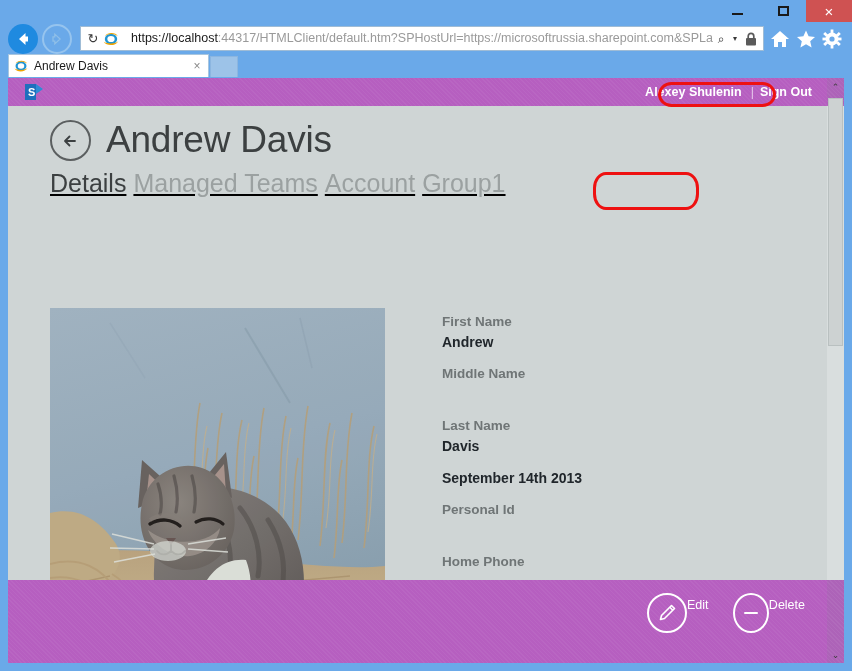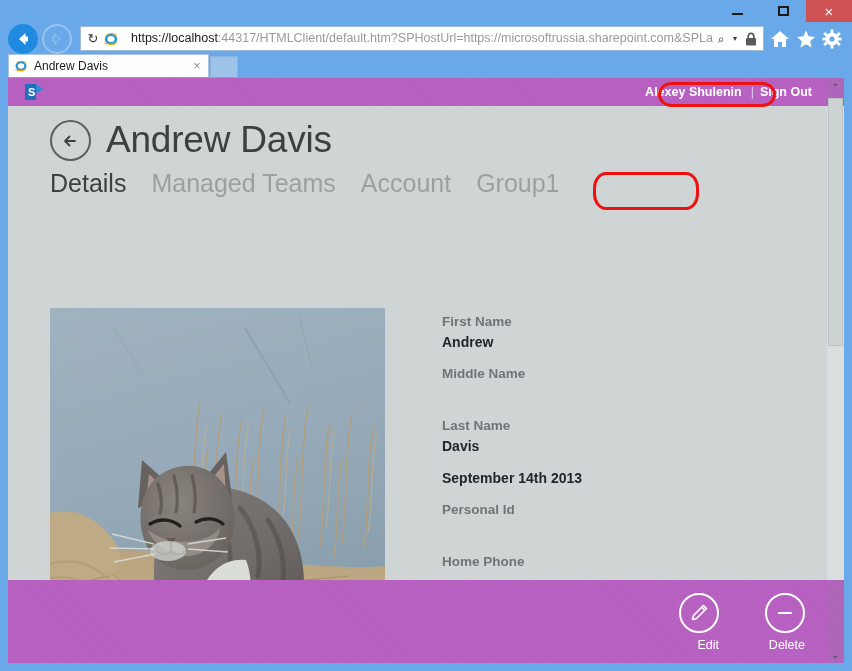--- a/index.html
+++ b/index.html
@@ -236,21 +236,22 @@
     margin-left: 15px;
     font-size: 37px;
     font-weight: 300;
     color: #3c4041;
     line-height: 1.05;
     letter-spacing: -0.2px;
   }
   #tabs-row {
     display: flex; align-items: flex-end;
     padding: 7px 0 0 42px;
-    gap: 25px;
+    gap: 7px;
+    text-decoration: underline;
   }
   .page-tab {
     font-size: 25px;
     font-weight: 300;
     color: #9ba1a1;
     line-height: 1.2;
     white-space: nowrap;
   }
   .page-tab.active { color: #3c4041; }
 
@@ -334,22 +335,22 @@
     width: 819px; height: 83px;
     background: #b65fc0;
     background-image:
       repeating-linear-gradient(45deg,
         rgba(255,255,255,.045) 0 1px, rgba(0,0,0,0) 1px 3px);
   }
   .appbar-cmd {
     position: absolute;
     top: 13px;
     width: 72px;
-    display: flex; flex-direction: column;
-    align-items: flex-end;
+    display: flex; flex-direction: row;
+    align-items: flex-start;
   }
   #cmd-edit   { right: 108px; }
   #cmd-delete { right: 22px; }
   .cmd-circle {
     width: 40px; height: 40px;
     border: 2px solid #ffffff;
     border-radius: 50%;
     display: flex; align-items: center; justify-content: center;
   }
   .cmd-label {

